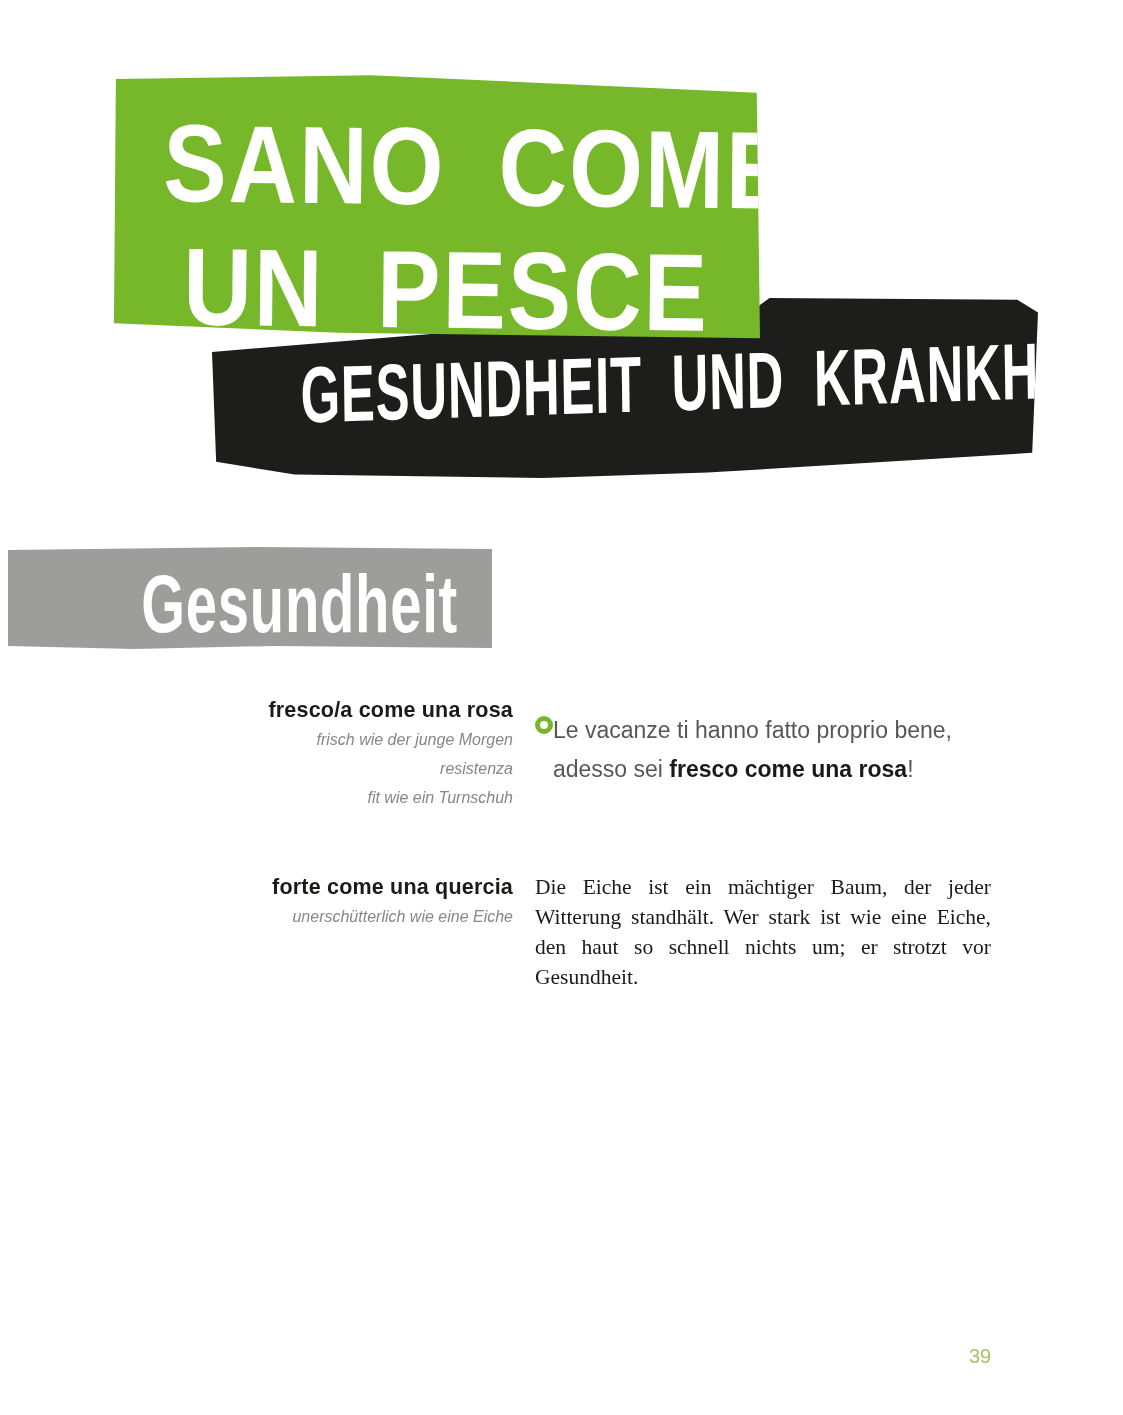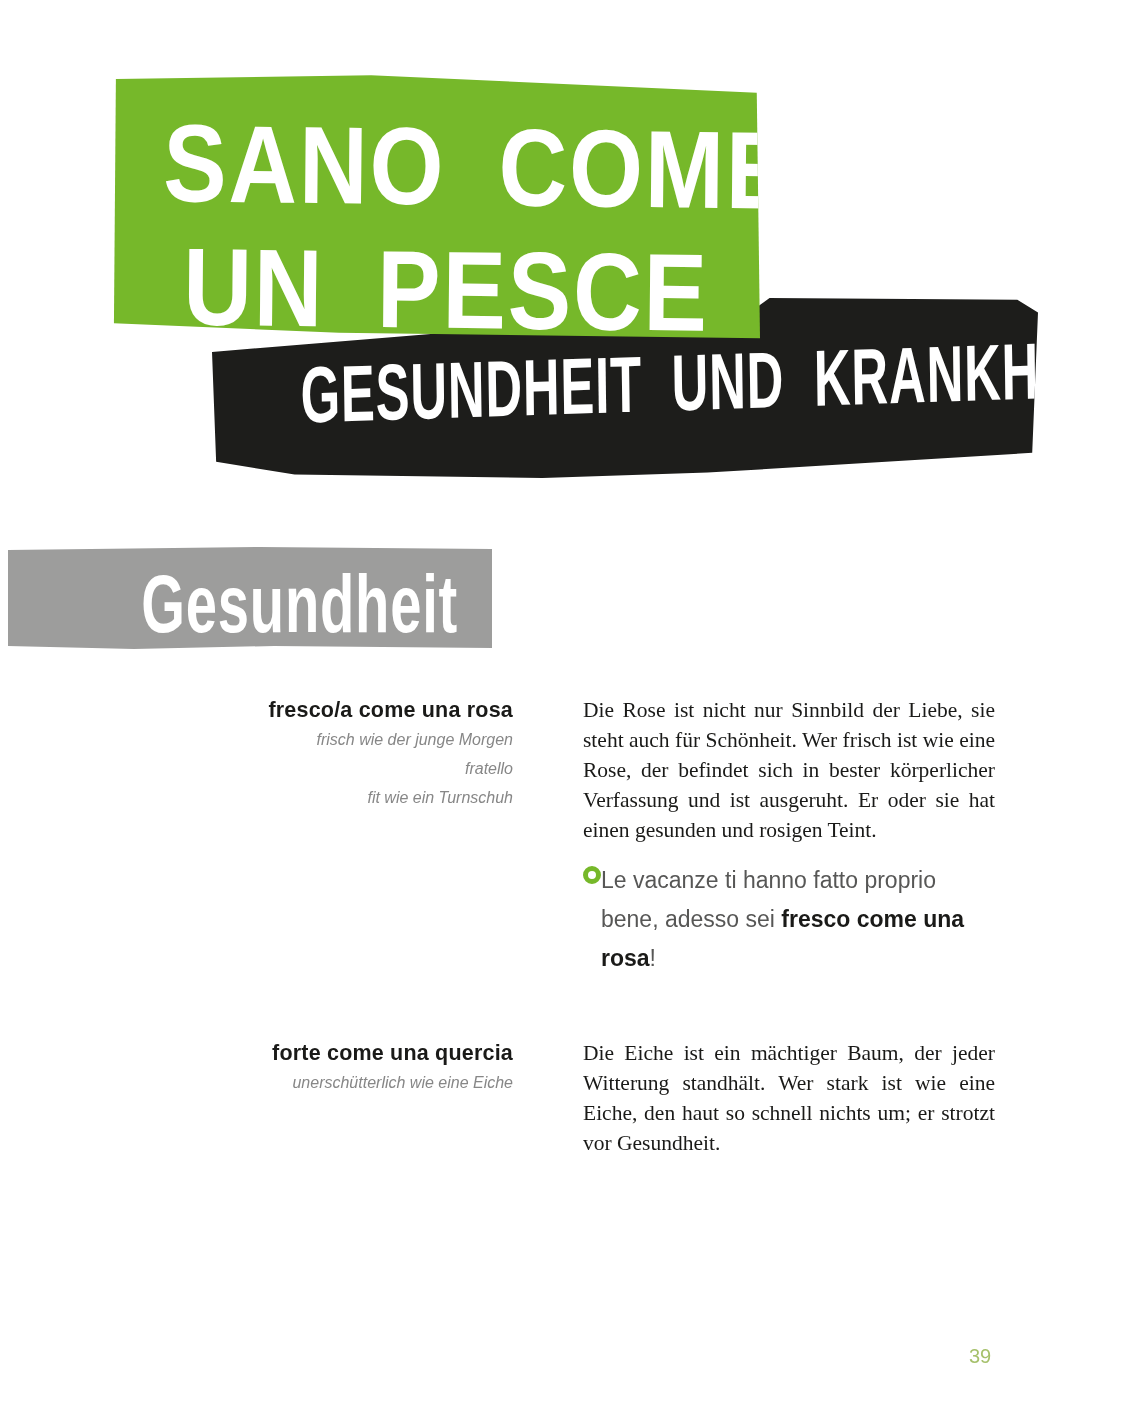--- a/index.html
+++ b/index.html
@@ -55,21 +55,21 @@
     color:#ffffff; font-weight:bold;
     font-size:72px; line-height:76px;
     letter-spacing:1px;
     transform: scale(0.78, 1.12);
     transform-origin:right top;
     white-space:nowrap;
   }
 
   
   .content { position:absolute; left:200px; top:695px; width:795px; }
-  .entry { display:flex;gap:48px; }
+  .entry { display:flex; }
   .entry + .entry { margin-top:60px; }
   .col-left { width:313px; flex-shrink:0; text-align:right; }
   .col-right { width:456px; margin-left:22px; }
 
   .idiom {
     font-weight:bold; font-size:21.5px; line-height:30px;
     color:#1a1a18; letter-spacing:0.2px;
   }
   .gloss {
     font-style:italic; font-size:16px; line-height:29px;
@@ -123,25 +123,24 @@
   <div class="banner banner-gray">
     <div class="gray-title">Gesundheit</div>
   </div>
 
   <div class="content">
 
     <section class="entry">
       <div class="col-left">
         <div class="idiom">fresco/a come una rosa</div>
         <div class="gloss">frisch wie der junge Morgen</div>
-        <div class="gloss">fratello</div>
+        <div class="gloss">resistenza</div>
         <div class="gloss">fit wie ein Turnschuh</div>
       </div>
       <div class="col-right">
-        <p class="explanation">Die Rose ist nicht nur Sinnbild der Liebe, sie steht auch für Schönheit. Wer frisch ist wie eine Rose, der befindet sich in bester körperlicher Verfassung und ist ausgeruht. Er oder sie hat einen gesunden und rosigen Teint.</p>
         <div class="example">
           <span class="bullet"></span>
           <p class="example-text"><span>Le vacanze ti hanno fatto proprio bene, adesso sei </span><b>fresco come una rosa</b><span>!</span></p>
         </div>
       </div>
     </section>
 
     <section class="entry">
       <div class="col-left">
         <div class="idiom">forte come una quercia</div>

